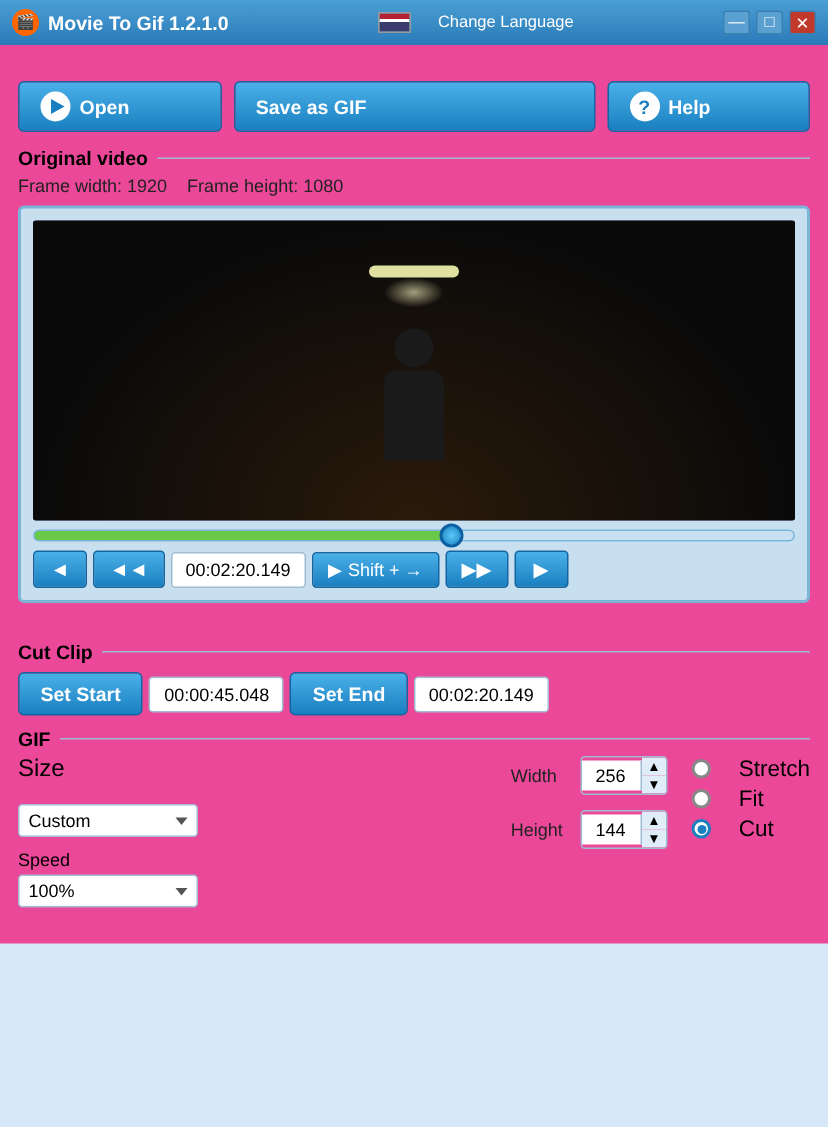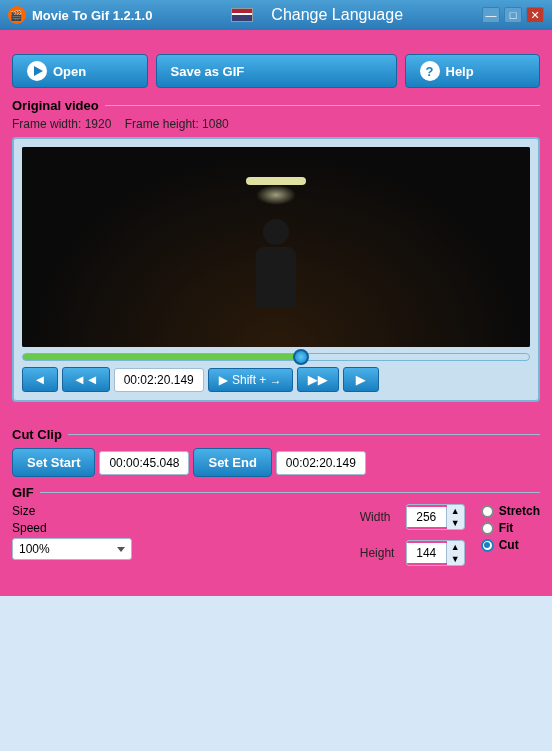--- a/index.html
+++ b/index.html
@@ -32,21 +32,21 @@
       width: 18px; height: 18px;
       background: #ff6600;
       border-radius: 50%;
       display: flex; align-items: center; justify-content: center;
       font-size: 10px; color: white;
     }
     .title-bar-center {
       display: flex;
       align-items: center;
       gap: 18px;
-      font-size: 16px;
+      font-size: 11px;
     }
     .flag-icon {
       width: 22px; height: 14px;
       background: linear-gradient(to bottom, #b22234 0%, #b22234 30%, white 30%, white 50%, #3c3b6e 50%, #3c3b6e 100%);
       border: 1px solid #999;
       font-size: 9px;
     }
     .title-bar-controls {
       display: flex;
       gap: 4px;
@@ -338,42 +338,41 @@
       line-height: 1;
     }
     .radio-group {
       display: flex;
       flex-direction: column;
       gap: 3px;
     }
     .radio-row {
       display: flex;
       align-items: center;
-      gap: 5px;
-      font-size: 12px;
-      font-weight: bold;
+      gap: 18px;
+      font-size: 15px;
     }
     .radio-btn {
       width: 13px; height: 13px;
       border-radius: 50%;
       border: 2px solid #888;
       background: white;
       display: flex; align-items: center; justify-content: center;
       cursor: pointer;
     }
     .radio-btn.selected { border-color: #1a80c0; }
     .radio-btn.selected::after {
       content: '';
       width: 6px; height: 6px;
       background: #1a80c0;
       border-radius: 50%;
     }
     .size-label {
-      font-size: 12px;
-      margin-bottom: 3px;
+      font-size: 16px;
+      margin-bottom: 14px;
     }
     .speed-label { font-size: 12px; margin-bottom: 3px; }
     .framerate-color-row {
       display: flex;
       gap: 16px;
       margin-top: 4px;
     }
     .framerate-col, .color-col {
       flex: 1;
     }
@@ -484,20 +483,24 @@
   <div class="gif-section">
     <div class="section-title">
       <span>GIF</span>
     </div>
 
     <div class="gif-controls">
 
       <div class="gif-left">
 
         <div class="size-label">Size</div>
+        <div class="select-box select-box-wide" style="margin-bottom:8px;">
+          <span>Custom</span>
+          <div class="dropdown-arrow"></div>
+        </div>
 
         <div class="speed-label">Speed</div>
         <div class="select-box select-box-wide" style="margin-bottom:0;">
           <span>100%</span>
           <div class="dropdown-arrow"></div>
         </div>
       </div>
 
       <div class="gif-right">
         <div class="wh-row">

